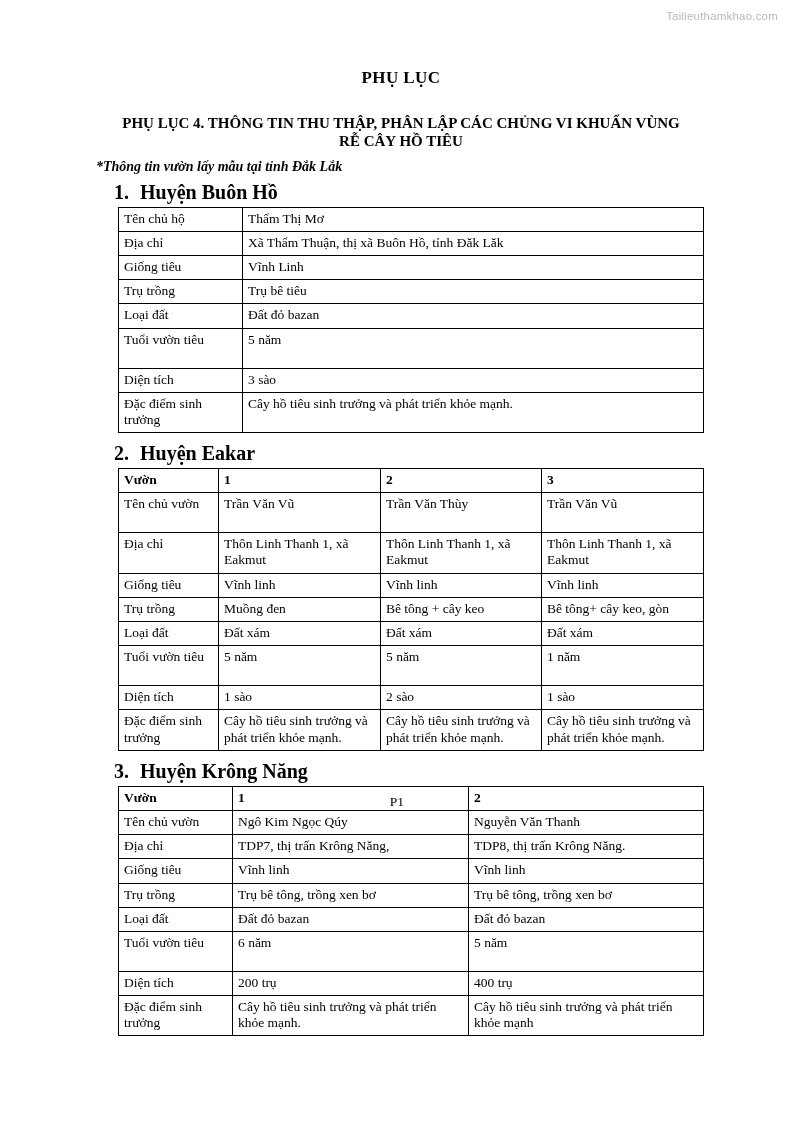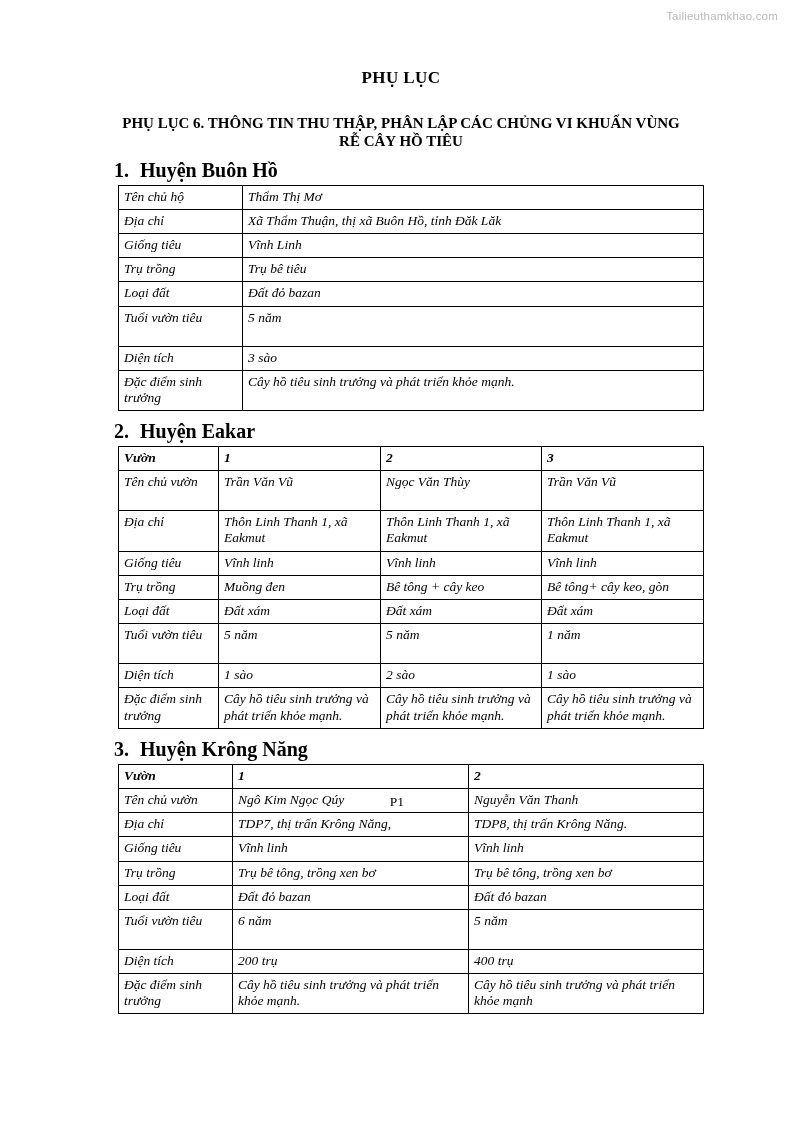--- a/index.html
+++ b/index.html
@@ -65,21 +65,20 @@
   }
   .section-heading .num-wrap {
     display: inline-block;
     min-width: 26px;
   }
   table.doc-table {
     border-collapse: collapse;
     width: 585px;
     margin: 0 0 9px 22px;
     table-layout: fixed;
-    font-style: italic;
   }
   table.doc-table td {
     border: 1px solid #000000;
     font-size: 13.5px;
     line-height: 1.2;
     padding: 3px 5px 4px 5px;
     vertical-align: top;
   }
   table.doc-table td.hdr {
     font-weight: bold;
@@ -111,22 +110,23 @@
 <body>
 
 <div class="page">
 
   <div class="watermark">Tailieuthamkhao.com</div>
 
   <div class="content">
 
     <div class="doc-title">PHỤ LỤC</div>
 
-    <div class="appendix-title">PHỤ LỤC 6. THÔNG TIN THU THẬP, PHÂN LẬP CÁC CHỦNG VI KHUẨN VÙNG RỄ CÂY HỒ TIÊU</div>
-
+    <div class="appendix-title">PHỤ LỤC 4. THÔNG TIN THU THẬP, PHÂN LẬP CÁC CHỦNG VI KHUẨN VÙNG RỄ CÂY HỒ TIÊU</div>
+
+    <div class="subtitle">*Thông tin vườn lấy mẫu tại tỉnh Đắk Lắk</div>
 
     <div class="section-heading">
       <span class="num-wrap">1.</span><span>Huyện Buôn Hồ</span>
     </div>
 
     <table class="doc-table t1">
       <colgroup>
           <col class="c1">
           <col class="c2">
         </colgroup>
@@ -180,21 +180,21 @@
       <tbody>
         <tr>
           <td class="hdr">Vườn</td>
           <td class="hdr">1</td>
           <td class="hdr">2</td>
           <td class="hdr">3</td>
         </tr>
         <tr class="row-tall">
           <td>Tên chủ vườn</td>
           <td>Trần Văn Vũ</td>
-          <td>Ngọc Văn Thùy</td>
+          <td>Trần Văn Thùy</td>
           <td>Trần Văn Vũ</td>
         </tr>
         <tr>
           <td>Địa chỉ</td>
           <td>Thôn Linh Thanh 1, xã Eakmut</td>
           <td>Thôn Linh Thanh 1, xã Eakmut</td>
           <td>Thôn Linh Thanh 1, xã Eakmut</td>
         </tr>
         <tr>
           <td>Giống tiêu</td>

